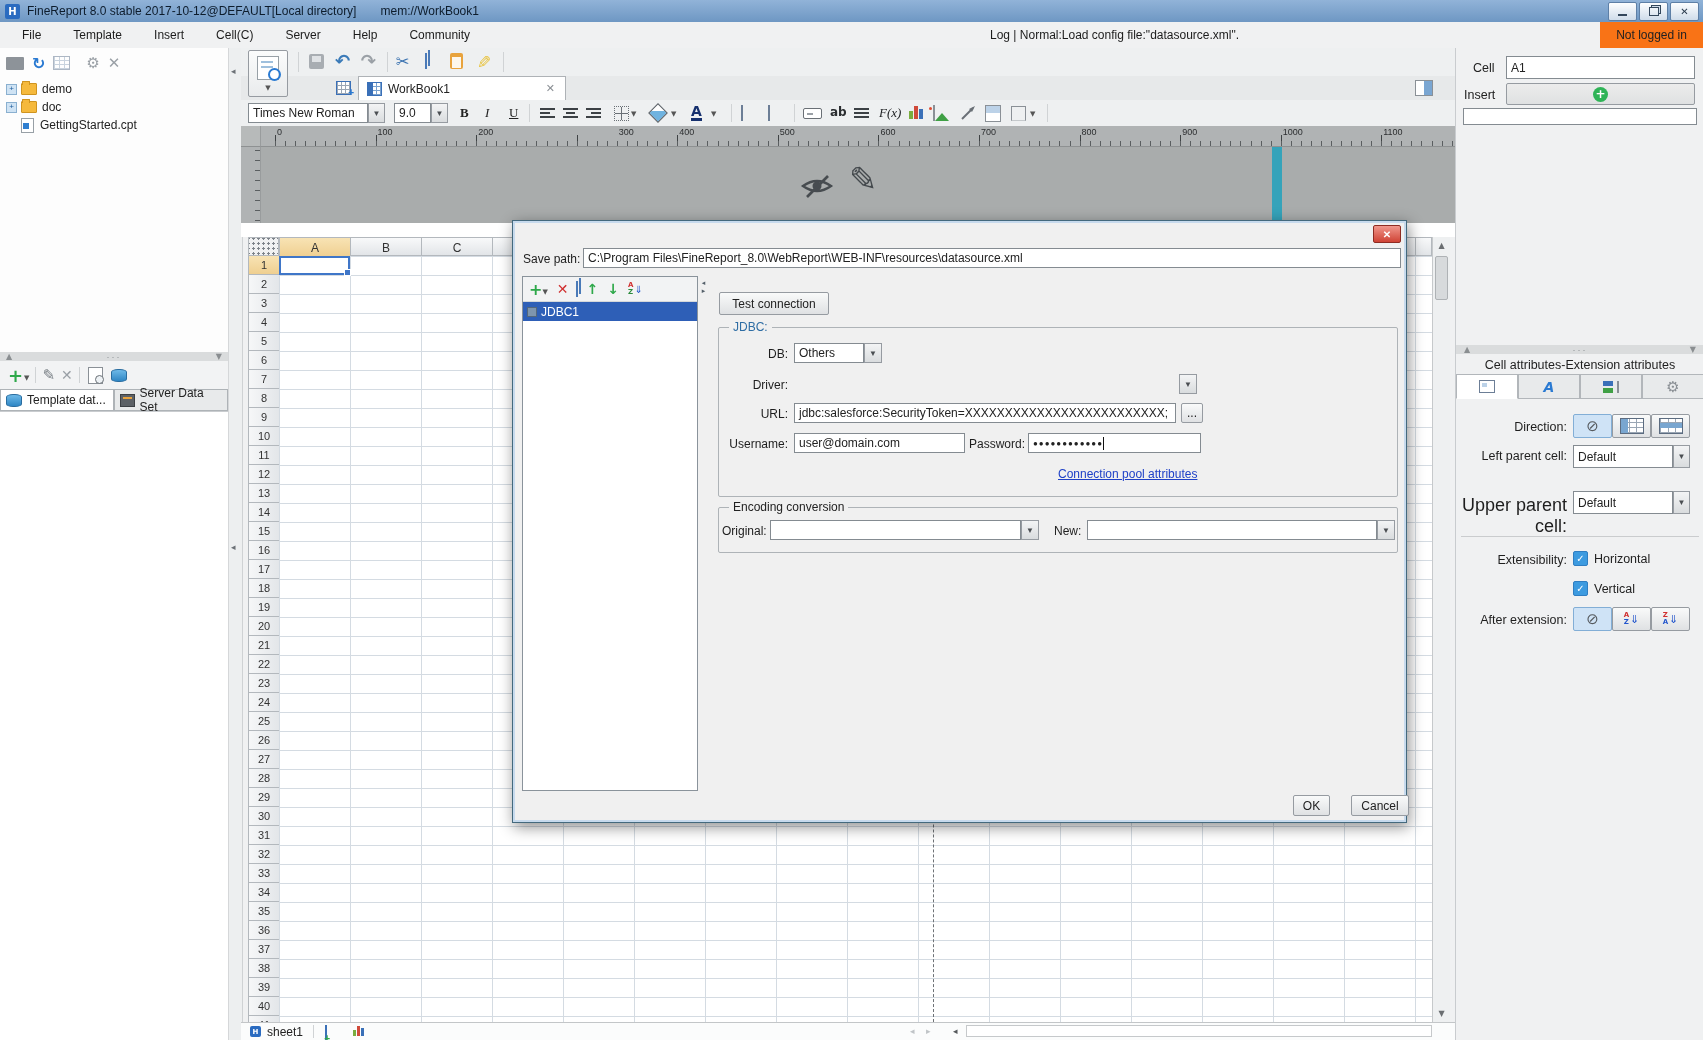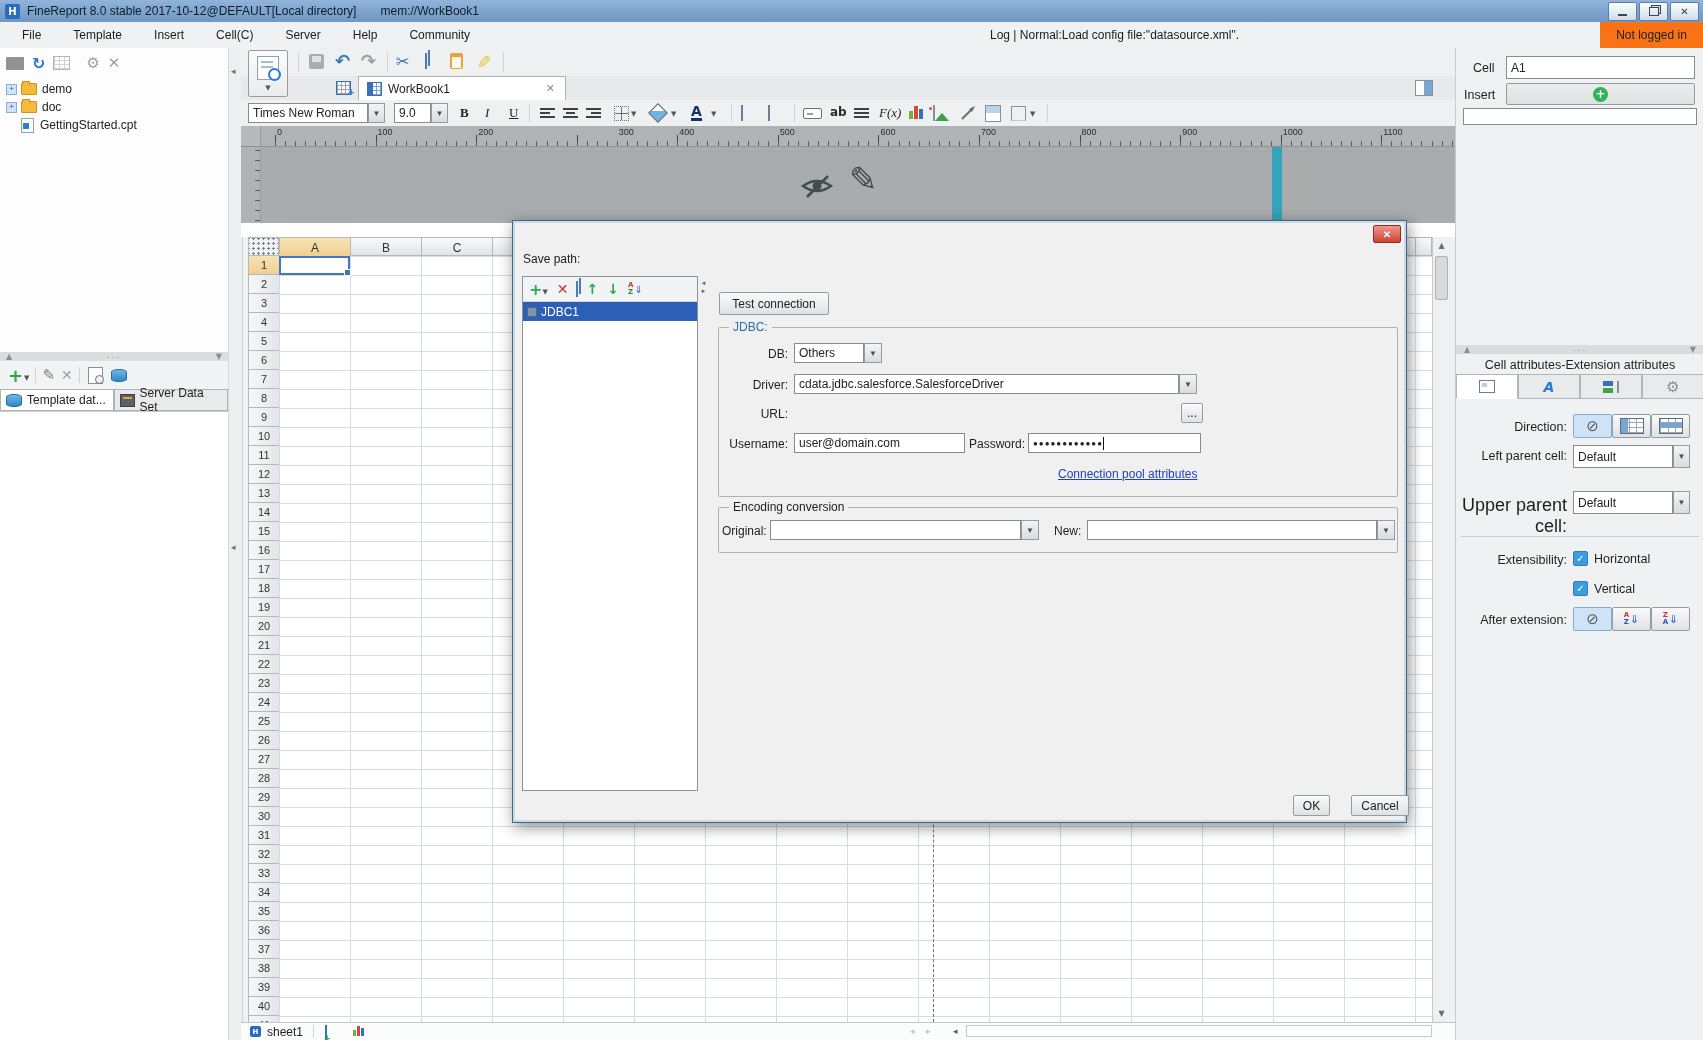--- a/index.html
+++ b/index.html
@@ -501,20 +501,23 @@
         </div>
     </div>
   </div>
 
   <div class="abs dialog">
     <div class="closebtn">
         <span>✕</span>
       </div>
 
     <span class="abs" style="left:10px;top:31px;">Save path:</span>
+    <div class="abs input" style="left:70px;top:27px;width:818px;height:20px;">
+        <span>C:\Program Files\FineReport_8.0\WebReport\WEB-INF\resources\datasource.xml</span>
+      </div>
 
     <div class="abs" style="left:9px;top:55px;width:176px;height:515px;background:#fff;border:1px solid #8a939b;box-sizing:border-box;">
       <div style="height:24px;background:#f2f3f4;border-bottom:1px solid #d5d8da;display:flex;align-items:center;padding-left:6px;gap:9px;">
         <span class="ic">
             <span style="color:#2ea84a;font-size:16px;font-weight:bold;">+</span>
             <span style="font-size:7px;color:#555;margin-top:5px;">▼</span>
           </span>
         <span class="ic" style="color:#d03030;font-size:14px;font-weight:bold;">✕</span>
         <span><span class="copyicon" style="margin-top:0;"></span></span>
         <span class="ic" style="color:#2ea84a;font-size:14px;font-weight:bold;">↑</span>
@@ -546,26 +549,26 @@
     <div class="fieldset" style="left:205px;top:106px;width:678px;height:168px;">
       <span class="legend" style="color:#2e6da4;">JDBC:</span>
     </div>
     <span class="rlabel" style="left:180px;top:126px;width:95px;">DB:</span>
     <div class="abs input" style="left:281px;top:122px;width:70px;height:20px;">
         <span>Others</span>
       </div>
     <div class="abs combo-arrow" style="left:351px;top:122px;width:18px;height:20px;">▼</div>
 
     <span class="rlabel" style="left:180px;top:157px;width:95px;">Driver:</span>
-    <div class="abs input" style="left:281px;top:153px;width:385px;height:20px;">
-        <span>cdata.jdbc.salesforce.SalesforceDriver</span>
-      </div>
     <div class="abs combo-arrow" style="left:666px;top:153px;width:18px;height:20px;">▼</div>
 
     <span class="rlabel" style="left:180px;top:186px;width:95px;">URL:</span>
+    <div class="abs input" style="left:281px;top:182px;width:382px;height:20px;">
+        <span>jdbc:salesforce:SecurityToken=XXXXXXXXXXXXXXXXXXXXXXXXX;</span>
+      </div>
     <div class="abs btn3d" style="left:668px;top:182px;width:22px;height:20px;">
         <span>...</span>
       </div>
 
     <span class="rlabel" style="left:160px;top:216px;width:115px;">Username:</span>
     <div class="abs input" style="left:281px;top:212px;width:171px;height:20px;">
         <span>user@domain.com</span>
       </div>
     <span class="rlabel" style="left:440px;top:216px;width:72px;">Password:</span>
     <div class="abs input" style="left:515px;top:212px;width:173px;height:20px;font-size:8px;letter-spacing:1px;">

